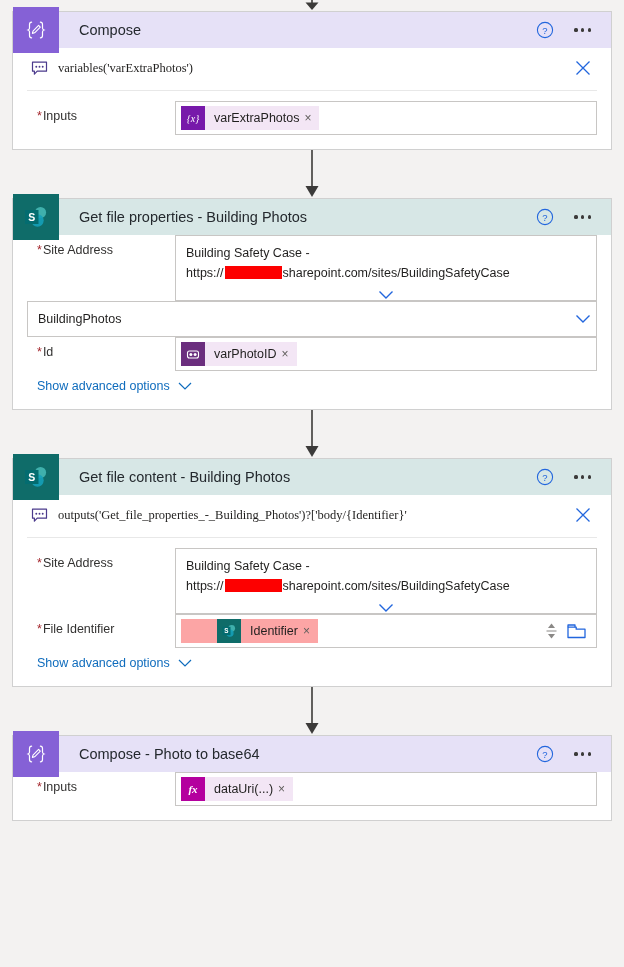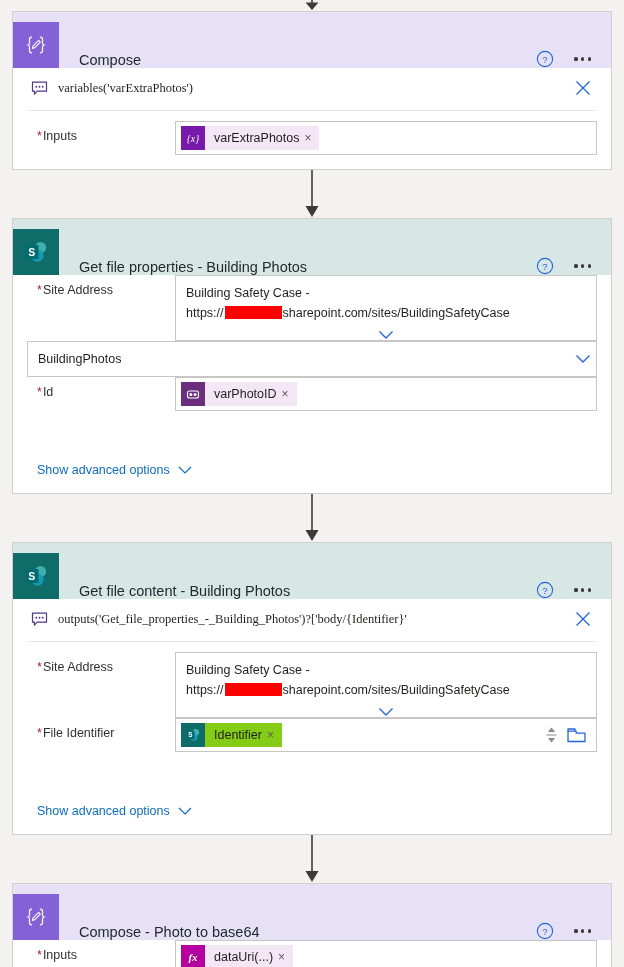--- a/index.html
+++ b/index.html
@@ -37,23 +37,23 @@
   
   .card {
     width: 600px;
     background: #ffffff;
     border: 1px solid #d0d0d0;
     box-sizing: border-box;
     flex: none;
   }
 
   .card-header {
-    height: 56px;
-    display: flex;
-    align-items: flex-end;
+    height: 36px;
+    display: flex;
+    align-items: center;
     box-sizing: border-box;
   }
   .card-header.compose { background: #e6e1f7; }
   .card-header.sharepoint { background: #d7e7e6; }
 
   .card-icon {
     width: 46px;
     height: 46px;
     flex: none;
     display: flex;
@@ -161,21 +161,21 @@
 
   
   .token-host { padding: 4px 5px; display: flex; align-items: center; flex: 1 1 auto; }
   .token {
     display: inline-flex;
     align-items: center;
     background: #f3e6f5;
     height: 24px;
     max-width: 100%;
   }
-  .token.sp-token { background: #84cc16; }
+  .token.sp-token { background: #fca5a5; padding-left: 36px; }
   .token-ico {
     width: 24px; height: 24px; flex: none;
     display: flex; align-items: center; justify-content: center;
   }
   .token-ico.variable { background: #7719aa; }
   .token-ico.varid { background: #6b2e7e; }
   .token-ico.fx { background: #b4009e; }
   .token-ico.sp { background: #0f6c69; }
   .token-label {
     font-size: 12.5px;
@@ -202,21 +202,20 @@
   .folder-icon { width: 19px; height: 16px; display: block; cursor: pointer; }
 
   .adv-link {
     display: inline-flex;
     align-items: center;
     gap: 8px;
     color: #0f6cbd;
     font-size: 12.5px;
     padding: 8px 0 2px 10px;
     cursor: pointer;
-    margin-top: 44px;
   }
 
   .redact {
     display: inline-block;
     background: #fd0000;
     width: 57px;
     height: 13px;
     vertical-align: -2px;
     margin: 0 1px;
   }

